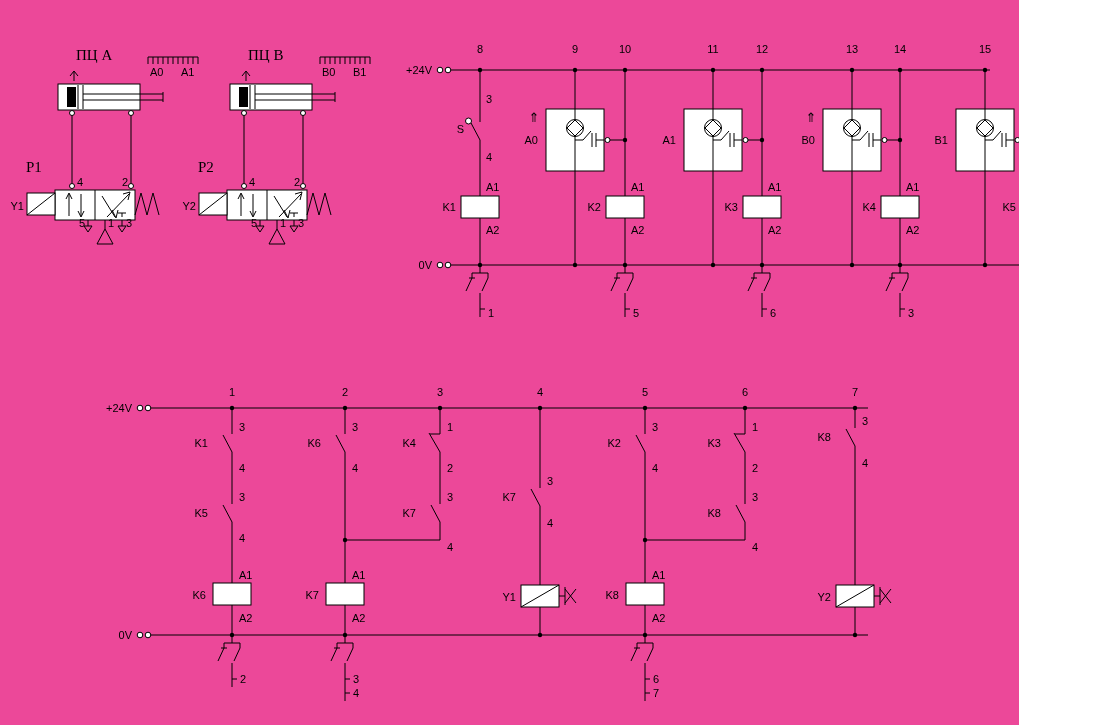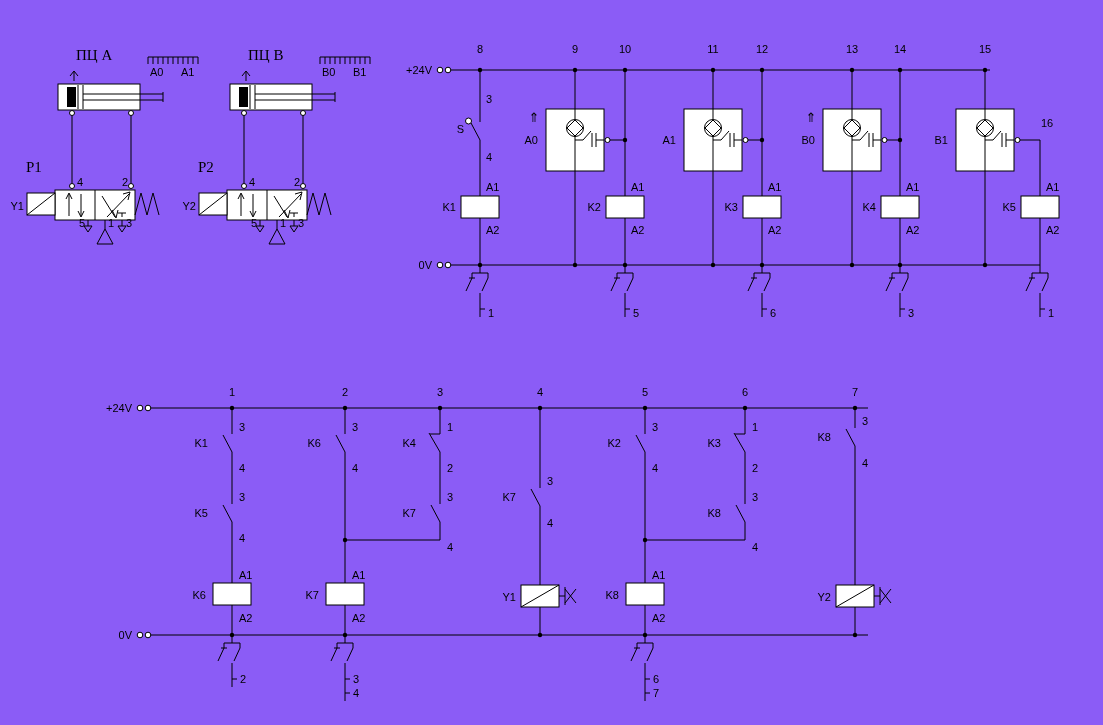--- a/index.html
+++ b/index.html
@@ -1,16 +1,16 @@
 <!DOCTYPE html>
 <html><head>
 <meta charset="utf-8">
 <style>
   html,body{margin:0;padding:0;background:#fff;}
-  #stage{position:relative;width:1103px;height:725px;background:#8b5cf6;overflow:hidden;}
+  #stage{position:relative;width:1019px;height:725px;background:#ec4899;overflow:hidden;}
   svg{display:block;}
   .w{stroke:#000;stroke-width:1;fill:none;}
   .b{stroke:#000;stroke-width:1;fill:#fff;}
   .dot{fill:#000;stroke:none;}
   .t{font:11px "Liberation Sans",sans-serif;fill:#000;}
   .ts{font:15px "Liberation Serif",serif;fill:#000;}
   .ta{font:13px "DejaVu Sans",sans-serif;fill:#000;}
   .te{text-anchor:end;}
   .tm{text-anchor:middle;}
 </style>

